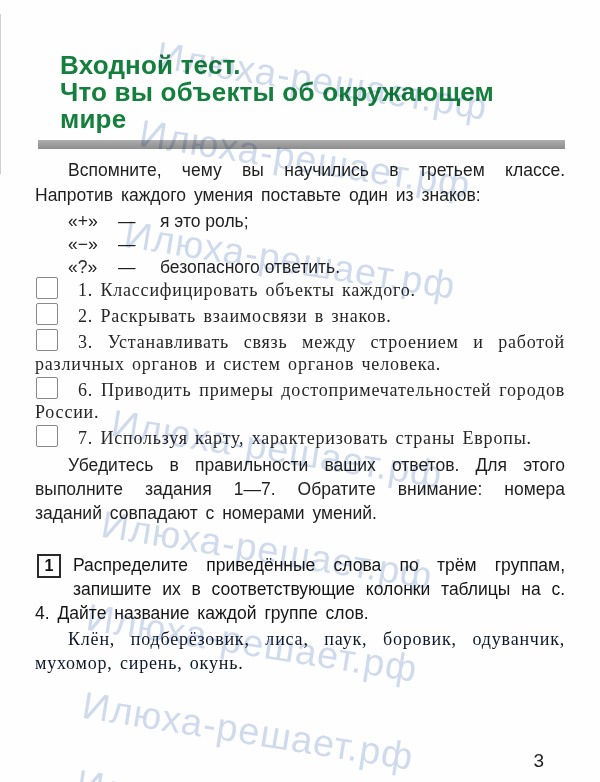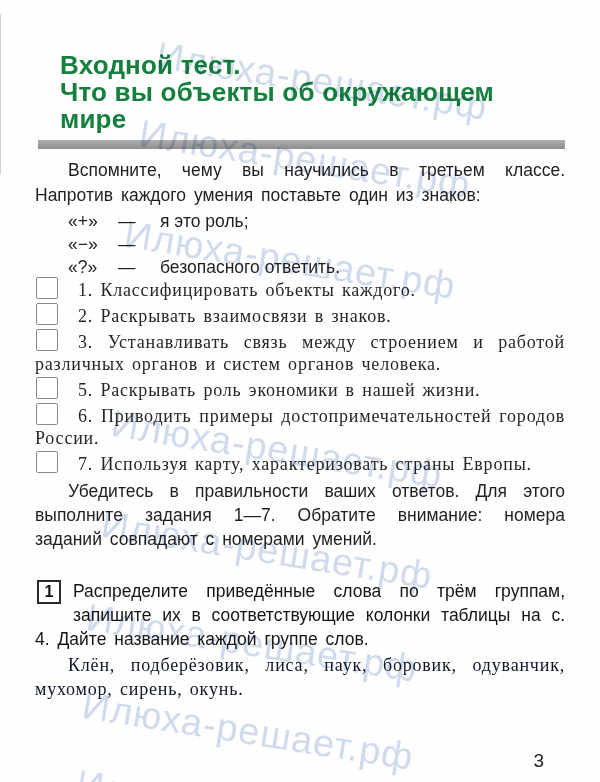--- a/index.html
+++ b/index.html
@@ -102,25 +102,20 @@
         <span>2.</span>
         <span>Раскрывать взаимосвязи в знаков.</span>
       </p>
       <p class="skill">
         <span class="cbx"></span>
         <span>3.</span>
         <span>Устанавливать связь между строением и рабо­той различных органов и систем органов человека.</span>
       </p>
       <p class="skill">
         <span class="cbx"></span>
-        <span>5.</span>
-        <span>Раскрывать роль экономики в нашей жизни.</span>
-      </p>
-      <p class="skill">
-        <span class="cbx"></span>
         <span>6.</span>
         <span>Приводить примеры достопримечательностей городов России.</span>
       </p>
       <p class="skill">
         <span class="cbx"></span>
         <span>7.</span>
         <span>Используя карту, характеризовать страны Ев­ропы.</span>
       </p>
     </div>
 

